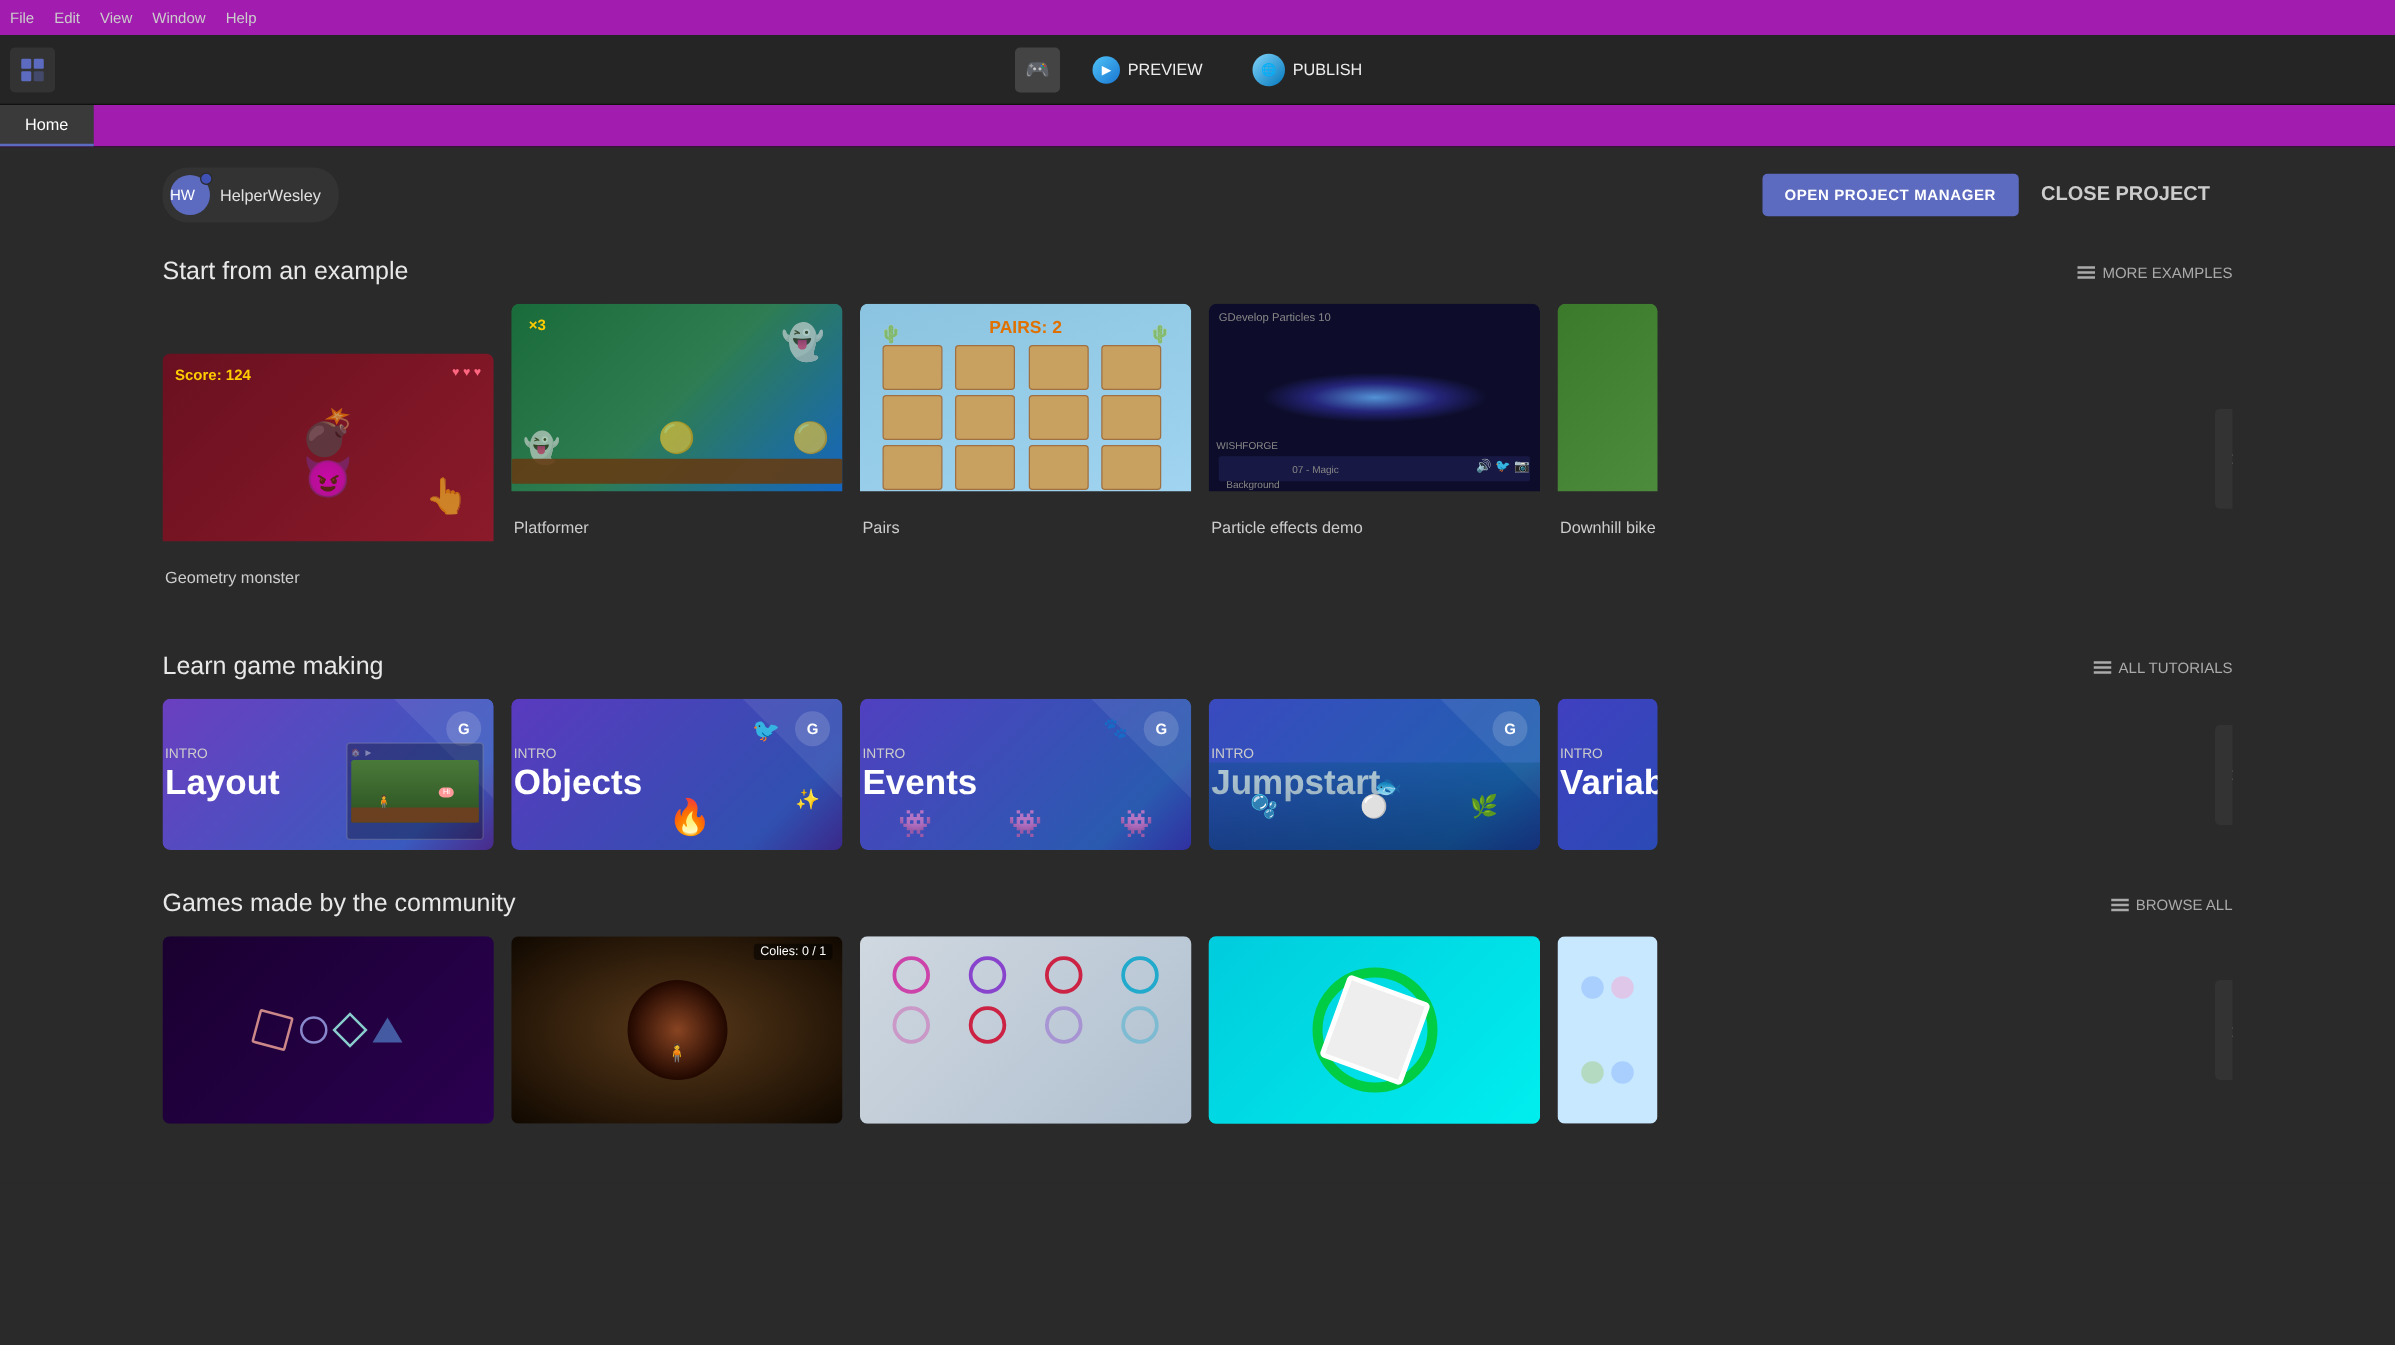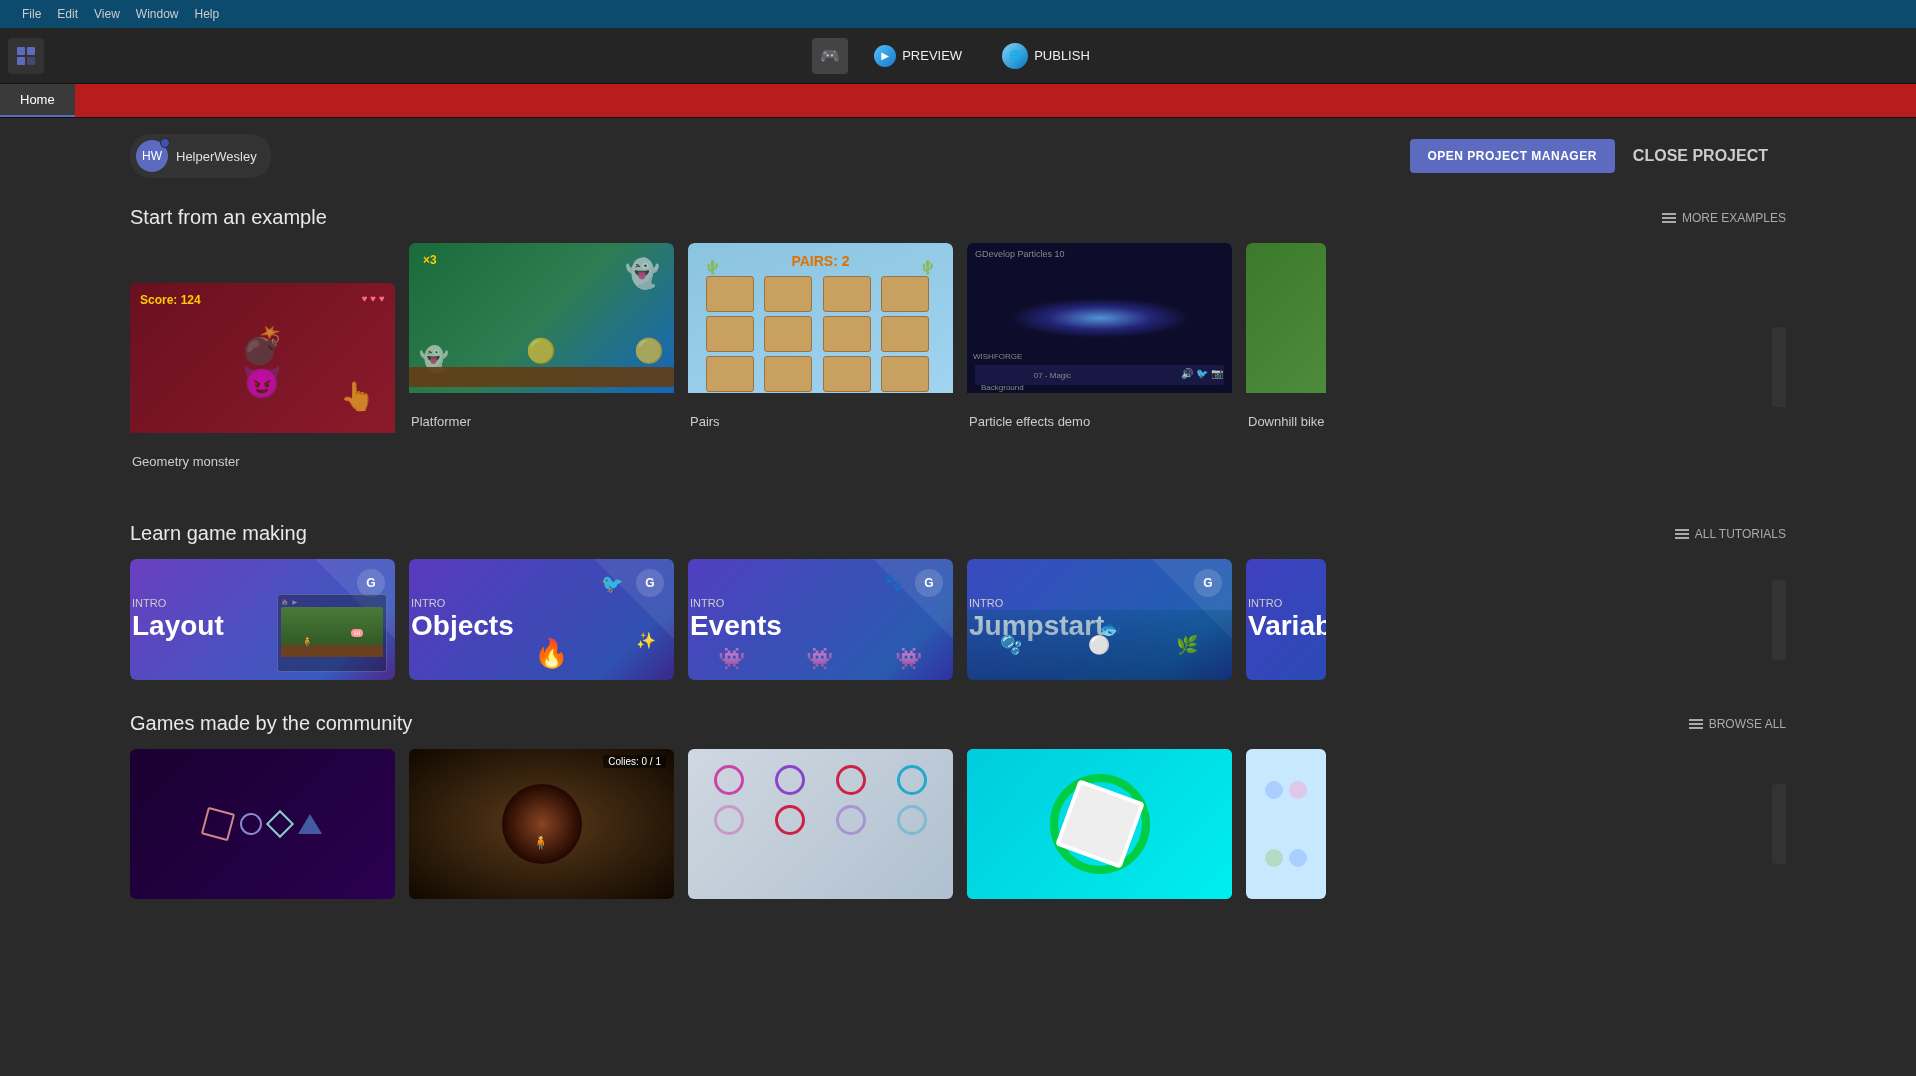--- a/index.html
+++ b/index.html
@@ -8,25 +8,25 @@
       color: #e0e0e0;
       font-family: 'Segoe UI', Arial, sans-serif;
       font-size: 13px;
       width: 1916px;
       min-height: 1076px;
       overflow-x: hidden;
     }
 
     
     .menu-bar {
-      background: #0c4a6e;
+      background: #a21caf;
       display: flex;
       align-items: center;
       height: 28px;
-      padding: 0 22px;
+      padding: 0 8px;
       gap: 16px;
     }
     .menu-bar span {
       color: #ccc;
       font-size: 12px;
       cursor: pointer;
     }
 
     
     .toolbar {
@@ -103,21 +103,21 @@
       background: #444;
       border-radius: 4px;
       display: flex;
       align-items: center;
       justify-content: center;
       font-size: 16px;
     }
 
     
     .tab-bar {
-      background: #b91c1c;
+      background: #a21caf;
       display: flex;
       height: 34px;
       border-bottom: 1px solid #111;
     }
     .tab {
       padding: 0 20px;
       display: flex;
       align-items: center;
       font-size: 13px;
       cursor: pointer;
@@ -150,21 +150,21 @@
       border-radius: 20px;
       padding: 6px 14px 6px 6px;
     }
     .avatar {
       width: 32px;
       height: 32px;
       border-radius: 50%;
       background: #5c6bc0;
       display: flex;
       align-items: center;
-      justify-content: center;
+      justify-content: flex-start;
       font-size: 12px;
       color: white;
       position: relative;
     }
     .avatar-dot {
       width: 10px;
       height: 10px;
       background: #3f51b5;
       border-radius: 50%;
       position: absolute;

